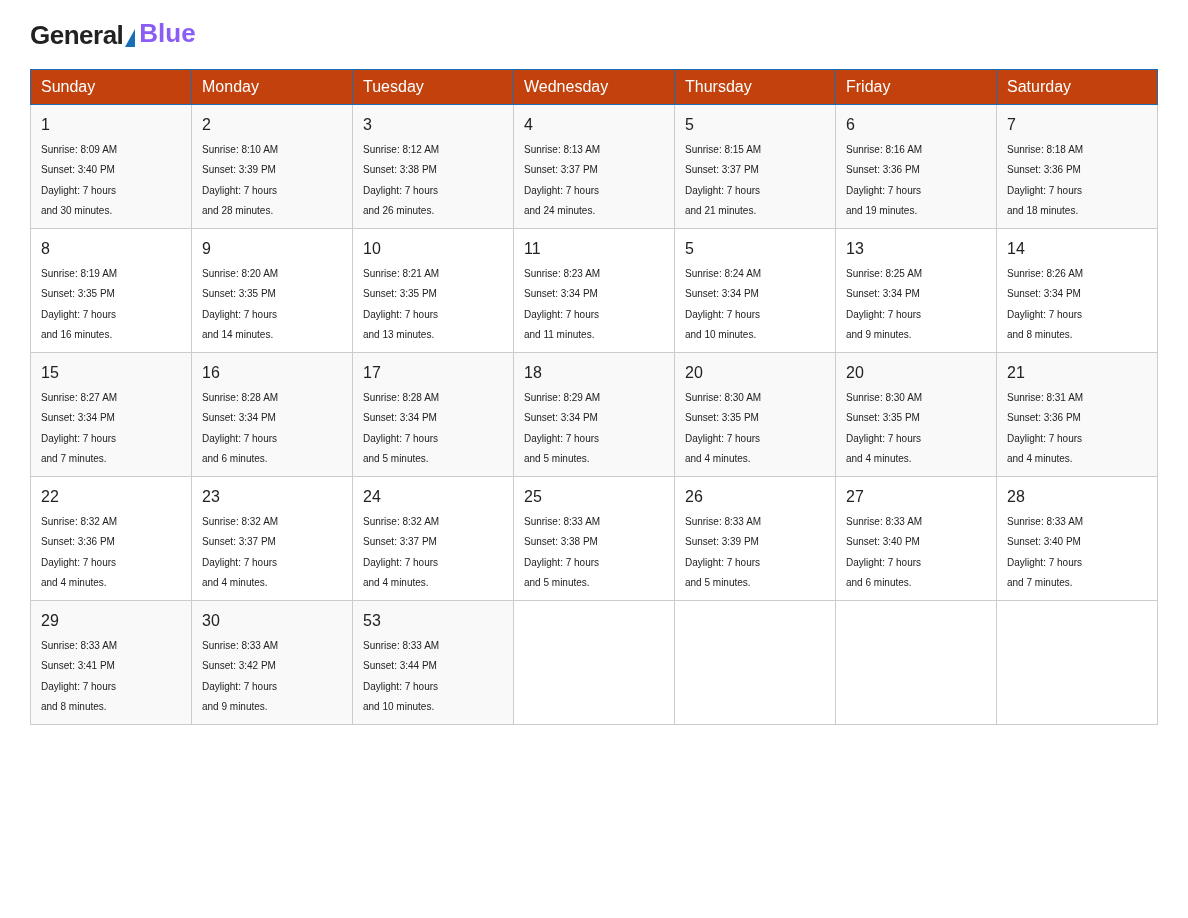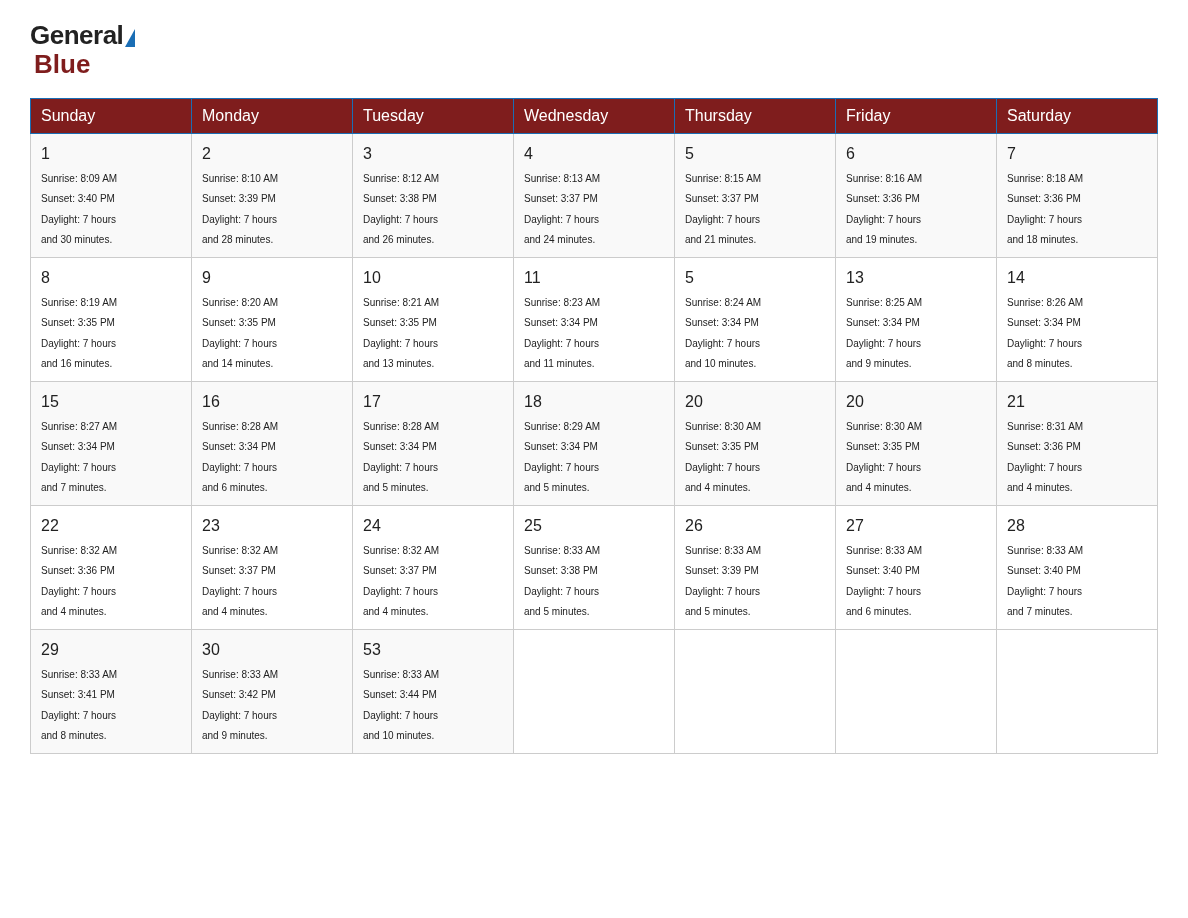--- a/index.html
+++ b/index.html
@@ -12,21 +12,21 @@
       padding: 20px 30px 30px 30px;
     }
     .header {
       display: flex;
       justify-content: space-between;
       align-items: flex-start;
       margin-bottom: 18px;
     }
     .logo {
       display: flex;
-      flex-direction: column;
+      flex-direction: row;
       align-items: flex-start;
     }
     .logo-top {
       display: flex;
       align-items: center;
     }
     .logo-general {
       font-size: 26px;
       font-weight: bold;
       color: #222;
@@ -36,21 +36,21 @@
       width: 0;
       height: 0;
       border-left: 10px solid transparent;
       border-bottom: 18px solid #1a6eb5;
       margin-left: 2px;
       margin-top: 4px;
     }
     .logo-blue {
       font-size: 26px;
       font-weight: bold;
-      color: #7f1d1d;
+      color: #8b5cf6;
       margin-left: 2px;
     }
     .title-block {
       text-align: right;
     }
     .page-title {
       font-size: 52px;
       font-weight: 300;
       color: #222;
       line-height: 1.1;
@@ -60,21 +60,21 @@
       color: #444;
       font-weight: 300;
       margin-top: 4px;
     }
     table {
       width: 100%;
       border-collapse: collapse;
       table-layout: fixed;
     }
     thead tr th {
-      background-color: #7f1d1d;
+      background-color: #c2410c;
       color: #fff;
       font-size: 16px;
       font-weight: normal;
       padding: 8px 10px;
       text-align: left;
       border: 1px solid #1a6eb5;
     }
     tbody tr td {
       vertical-align: top;
       padding: 8px 10px;

